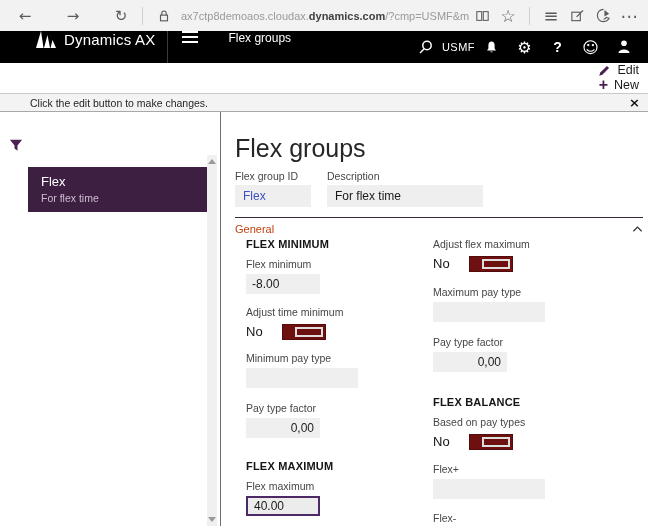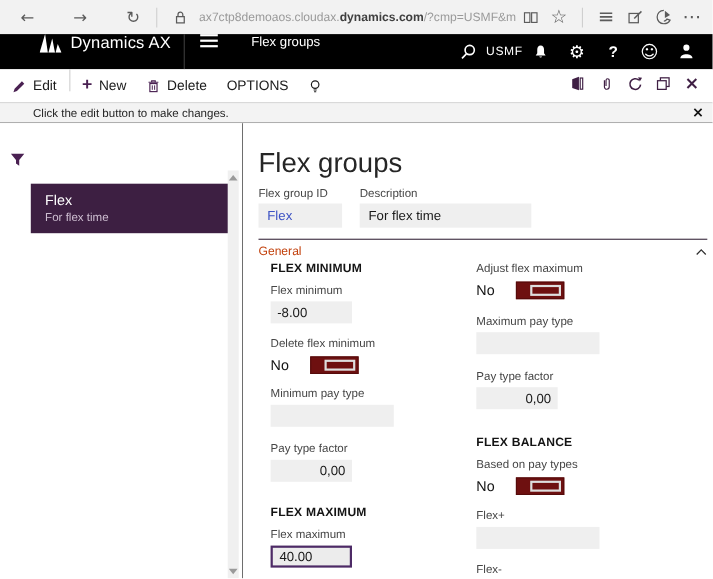--- a/index.html
+++ b/index.html
@@ -29,21 +29,21 @@
   .burger { margin-left:14px; width:16px; display:inline-flex; flex-direction:column; gap:3px; cursor:pointer; }
   .burger span { height:2px; background:#fff; }
   .axtitle { font-size:12px; margin-left:30px; }
   .axbar .right { margin-left:auto; display:flex; align-items:center; margin-right:8px; }
   .axicon { width:33px; height:32px; display:inline-flex; align-items:center; justify-content:center;
     color:#fff; font-size:14px; }
   .company { font-size:11px; letter-spacing:.5px; }
   .helpq { font-weight:bold; font-size:14px; }
   
   .abar { position:absolute; top:63px; left:0; width:648px; height:31px; background:#fff;
-    border-bottom:1px solid #c9c9c9; display:flex; align-items:flex-start; font-size:12.5px; color:#1a1a1a; }
+    border-bottom:1px solid #c9c9c9; display:flex; align-items:flex-end; font-size:12.5px; color:#1a1a1a;flex-direction:column; }
   .abtn { display:inline-flex; align-items:center; gap:6px; padding:0 9px; height:30px; cursor:pointer; }
   .abtn .aic { color:#4a2152; display:inline-flex; }
   .asep { width:1px; height:20px; background:#cfcfcf; margin:0 2px; }
   .plus { color:#4a2152; font-size:16px; font-weight:bold; line-height:1; }
   .abar .right { margin-left:auto; display:flex; align-items:center; margin-right:6px; color:#3f1f44; }
   .ricon { width:26px; height:26px; display:inline-flex; align-items:center; justify-content:center; cursor:pointer; color:#3f1f44; }
   .xglyph { font-size:16px; font-weight:bold; line-height:1; font-family:"DejaVu Sans",sans-serif; }
   
   .infobar { position:absolute; top:94px; left:0; width:648px; height:18px; background:#f3f3f3;
     border-bottom:1px solid #a8a8a8; display:flex; align-items:center; font-size:10.5px; color:#262626;text-align:center; }
@@ -295,21 +295,21 @@
             </svg>
         </span>
       </div>
 
       <div class="col col-l">
         <div class="grph">FLEX MINIMUM</div>
 
         <div class="lbl mt8">Flex minimum</div>
         <div class="field w72 mt4">-8.00</div>
 
-        <div class="lbl mt12">Delete flex minimum</div>
+        <div class="lbl mt12">Adjust time minimum</div>
         <div class="togrow">
           <span class="togval">No</span>
           <span class="toggle">
               <span class="rail"></span>
             </span>
         </div>
 
         <div class="lbl mt12">Minimum pay type</div>
         <div class="field w112 mt4"></div>
 

